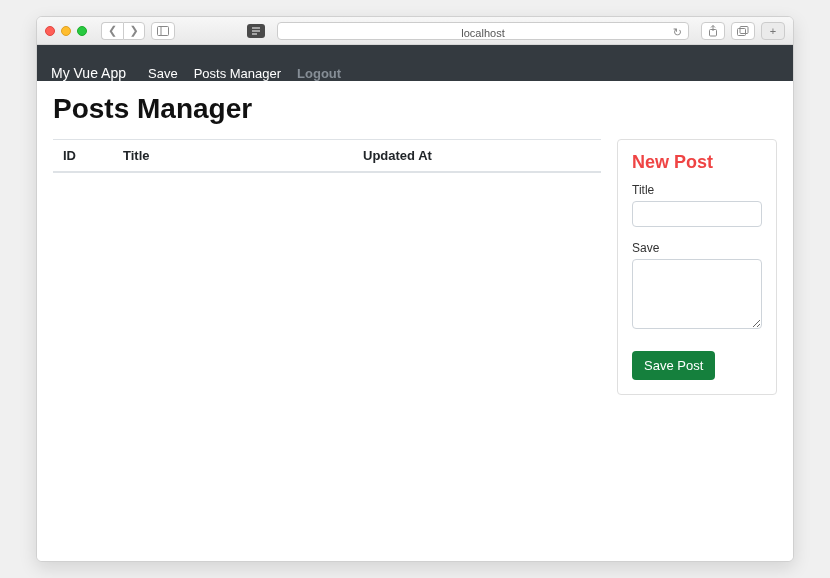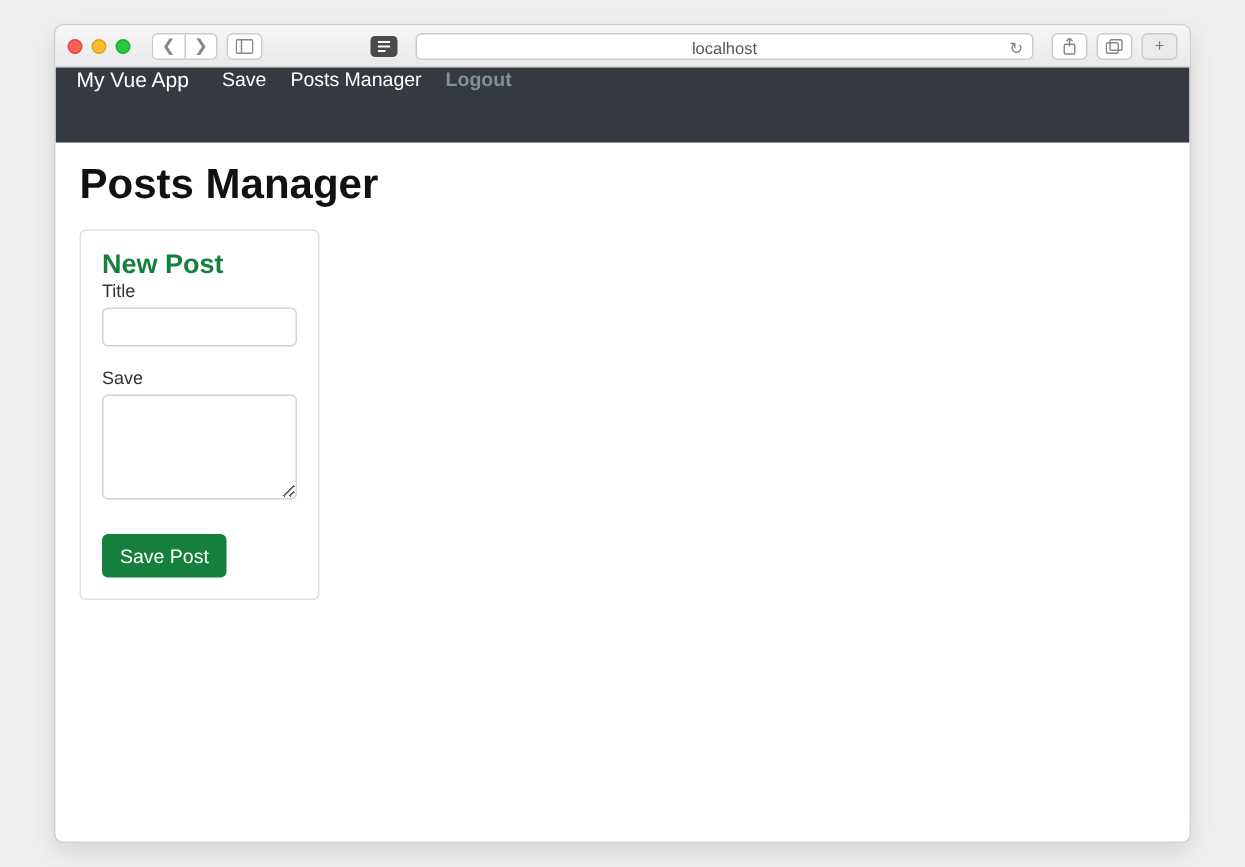--- a/index.html
+++ b/index.html
@@ -65,22 +65,22 @@
   }
   .url-bar .reload {
     position:absolute; right:6px; color:#888; font-size:11px;
   }
   .right-btns { display:flex; gap:6px; }
 
   .page {
     flex:1; display:flex; flex-direction:column; background:#fff;
   }
   .navbar {
-    background:#343a40; color:#fff; height:50px;
-    display:flex; align-items:flex-start; padding:0 14px; gap:16px;
+    background:#343a40; color:#fff; height:36px;
+    display:flex; align-items:flex-end; padding:0 14px; gap:16px;
     font-size:13px;
   }
   .brand { font-weight:500; font-size:14px; margin-right:6px; }
   .nav-link { color:#fff; cursor:pointer; }
   .nav-link.muted { color:#868e96;font-weight:bold; }
   .content { padding:12px 16px 16px 16px; display:flex; flex-direction:column; flex:1; }
   .page-title { font-size:28px; font-weight:700; color:#111; margin-bottom:14px; }
   .cols { display:flex; gap:16px; }
   .table-wrap { flex:1; }
   table { width:100%; border-collapse:collapse; font-size:13px; }
@@ -88,21 +88,21 @@
     text-align:left; font-weight:700; color:#212529;
     border-top:1px solid #dee2e6; border-bottom:2px solid #dee2e6;
     padding:8px 10px;
   }
   thead th:first-child { width:60px; }
   thead th:nth-child(2) { width:240px; }
   .card {
     width:160px; border:1px solid #dfdfdf; border-radius:4px;
     padding:12px 14px 14px 14px; background:#fff;
   }
-  .card h3 { font-size:18px; font-weight:600; color:#15803d; }
+  .card h3 { font-size:18px; font-weight:600; margin-bottom:10px; color:#ef4444; }
   .form-label { font-size:12px; color:#333; margin-bottom:4px; display:block; }
   .form-input {
     width:100%; height:26px; border:1px solid #ced4da; border-radius:4px;
     background:#fff; margin-bottom:14px; font-size:12px; padding:0 6px;
   }
   .form-textarea {
     width:100%; height:70px; border:1px solid #ced4da; border-radius:4px;
     background:#fff; margin-bottom:18px; resize:vertical; font-size:12px; padding:4px 6px;
   }
   .btn-save {
@@ -166,20 +166,32 @@
       <span class="brand">My Vue App</span>
       <span class="nav-link">Save</span>
       <span class="nav-link">Posts Manager</span>
       <span class="nav-link muted">Logout</span>
     </div>
 
     <div class="content">
       <h1 class="page-title">Posts Manager</h1>
 
       <div class="cols">
+        <div class="table-wrap">
+          <table>
+            <thead>
+              <tr>
+                <th>ID</th>
+                <th>Title</th>
+                <th>Updated At</th>
+              </tr>
+            </thead>
+            <tbody></tbody>
+          </table>
+        </div>
 
         <div class="card">
           <h3>New Post</h3>
           <label class="form-label">Title</label>
           <input class="form-input" type="text" style="">
           <label class="form-label">Save</label>
           <textarea class="form-textarea" style=""></textarea>
           <button class="btn-save">Save Post</button>
         </div>
       </div>

